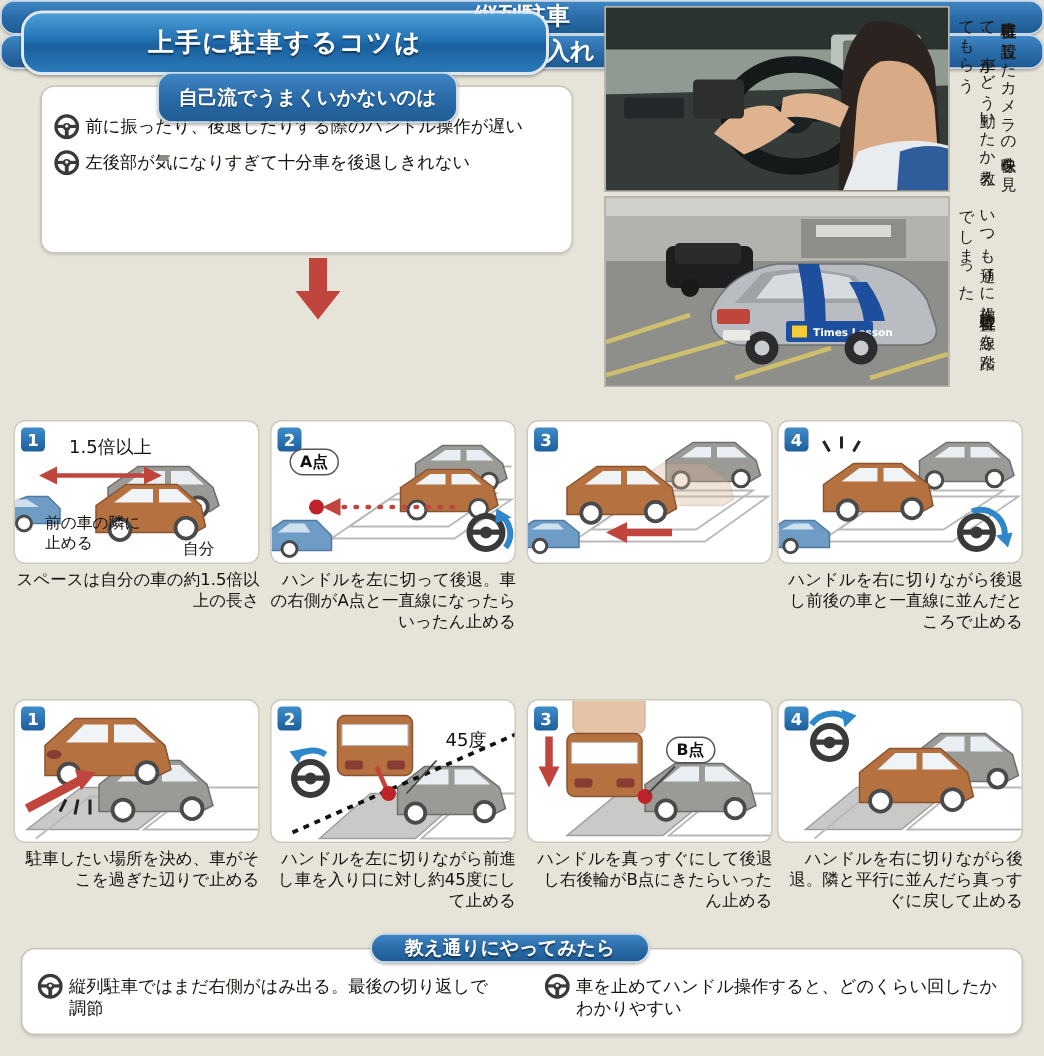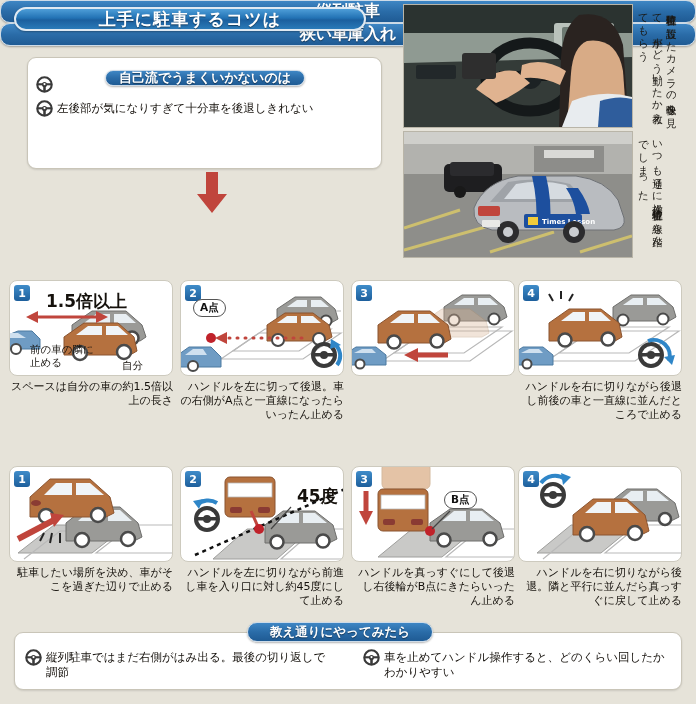--- a/index.html
+++ b/index.html
@@ -22,34 +22,34 @@
     text-shadow:0 1px 1px rgba(0,0,0,.45);
     box-sizing:border-box;
   }
   .pill.flat{
     background:linear-gradient(180deg,#3e86c4 0%,#2a6ca8 50%,#1f5b94 100%);
     border-radius:10px;border:1px solid #cddbe8;
   }
 
   
   #main-title{
-    position:absolute;left:14px;top:7px;width:352px;height:24px;
+    position:absolute;left:14px;top:7px;width:352px;height:43px;
     font-size:17px;letter-spacing:1px;
   }
 
   
   .card{
     background:#fff;border:1px solid #c9c5b8;border-radius:9px;
     box-shadow:0 1px 2px rgba(0,0,0,.12);box-sizing:border-box;
   }
 
   #problems-card{position:absolute;left:27px;top:57px;width:355px;height:112px;}
   #problems-title{
-    position:absolute;left:105px;top:48px;width:200px;height:16px;
-    font-size:13px;z-index:3;margin-top:22px;
+    position:absolute;left:105px;top:48px;width:200px;height:34px;
+    font-size:13px;z-index:3;
   }
   .bullet-list{position:absolute;left:8px;top:18px;right:8px;}
   .bullet{display:flex;align-items:flex-start;margin-bottom:7px;}
   .bullet .txt{font-size:11.5px;line-height:1.28;color:#15110c;padding-top:1px;}
   .wheel{flex:0 0 auto;width:17px;height:17px;margin-right:4px;margin-top:0px;}
 
   
   #down-arrow{position:absolute;left:196px;top:172px;width:32px;height:42px;}
 
   
@@ -78,21 +78,21 @@
     font-size:11px;line-height:1.25;color:#15110c;margin-top:4px;text-align:right;
   }
   .bubble{
     position:absolute;background:#fff;border:1.4px solid #555;
     border-radius:9px;font-size:10.5px;font-weight:bold;color:#111;
     padding:1px 6px;z-index:6;white-space:nowrap;
   }
   .plain-label{
     position:absolute;font-size:10.5px;color:#15110c;z-index:6;white-space:nowrap;
   }
-  .plain-label.b{font-weight:bold;font-size:17px;}
+  .plain-label.b{font-weight:normal;font-size:12px;}
 
   
   #result-card{position:absolute;left:14px;top:632px;width:668px;height:58px;}
   #result-title{
     position:absolute;left:247px;top:622px;width:186px;height:20px;
     font-size:12.5px;z-index:3;
   }
   .result-cols{position:absolute;left:10px;top:16px;right:10px;display:flex;gap:30px;}
   .result-cols .bullet{width:50%;margin:0;}
 
@@ -123,20 +123,21 @@
     <div class="bullet-list">
 
       <div class="bullet">
         <svg class="wheel" viewBox="0 0 40 40">
           <circle cx="20" cy="20" r="17" fill="none" stroke="#3a3a3a" stroke-width="5"></circle>
           <circle cx="20" cy="20" r="6" fill="#3a3a3a"></circle>
           <rect x="3" y="17" width="34" height="5" fill="#3a3a3a"></rect>
           <rect x="17" y="20" width="6" height="16" fill="#3a3a3a"></rect>
           <circle cx="20" cy="19" r="2.6" fill="#fff"></circle>
         </svg>
+        <div class="txt">前に振ったり、後退したりする際のハンドル操作が遅い</div>
       </div>
 
       <div class="bullet">
         <svg class="wheel" viewBox="0 0 40 40">
           <circle cx="20" cy="20" r="17" fill="none" stroke="#3a3a3a" stroke-width="5"></circle>
           <circle cx="20" cy="20" r="6" fill="#3a3a3a"></circle>
           <rect x="3" y="17" width="34" height="5" fill="#3a3a3a"></rect>
           <rect x="17" y="20" width="6" height="16" fill="#3a3a3a"></rect>
           <circle cx="20" cy="19" r="2.6" fill="#fff"></circle>
         </svg>

